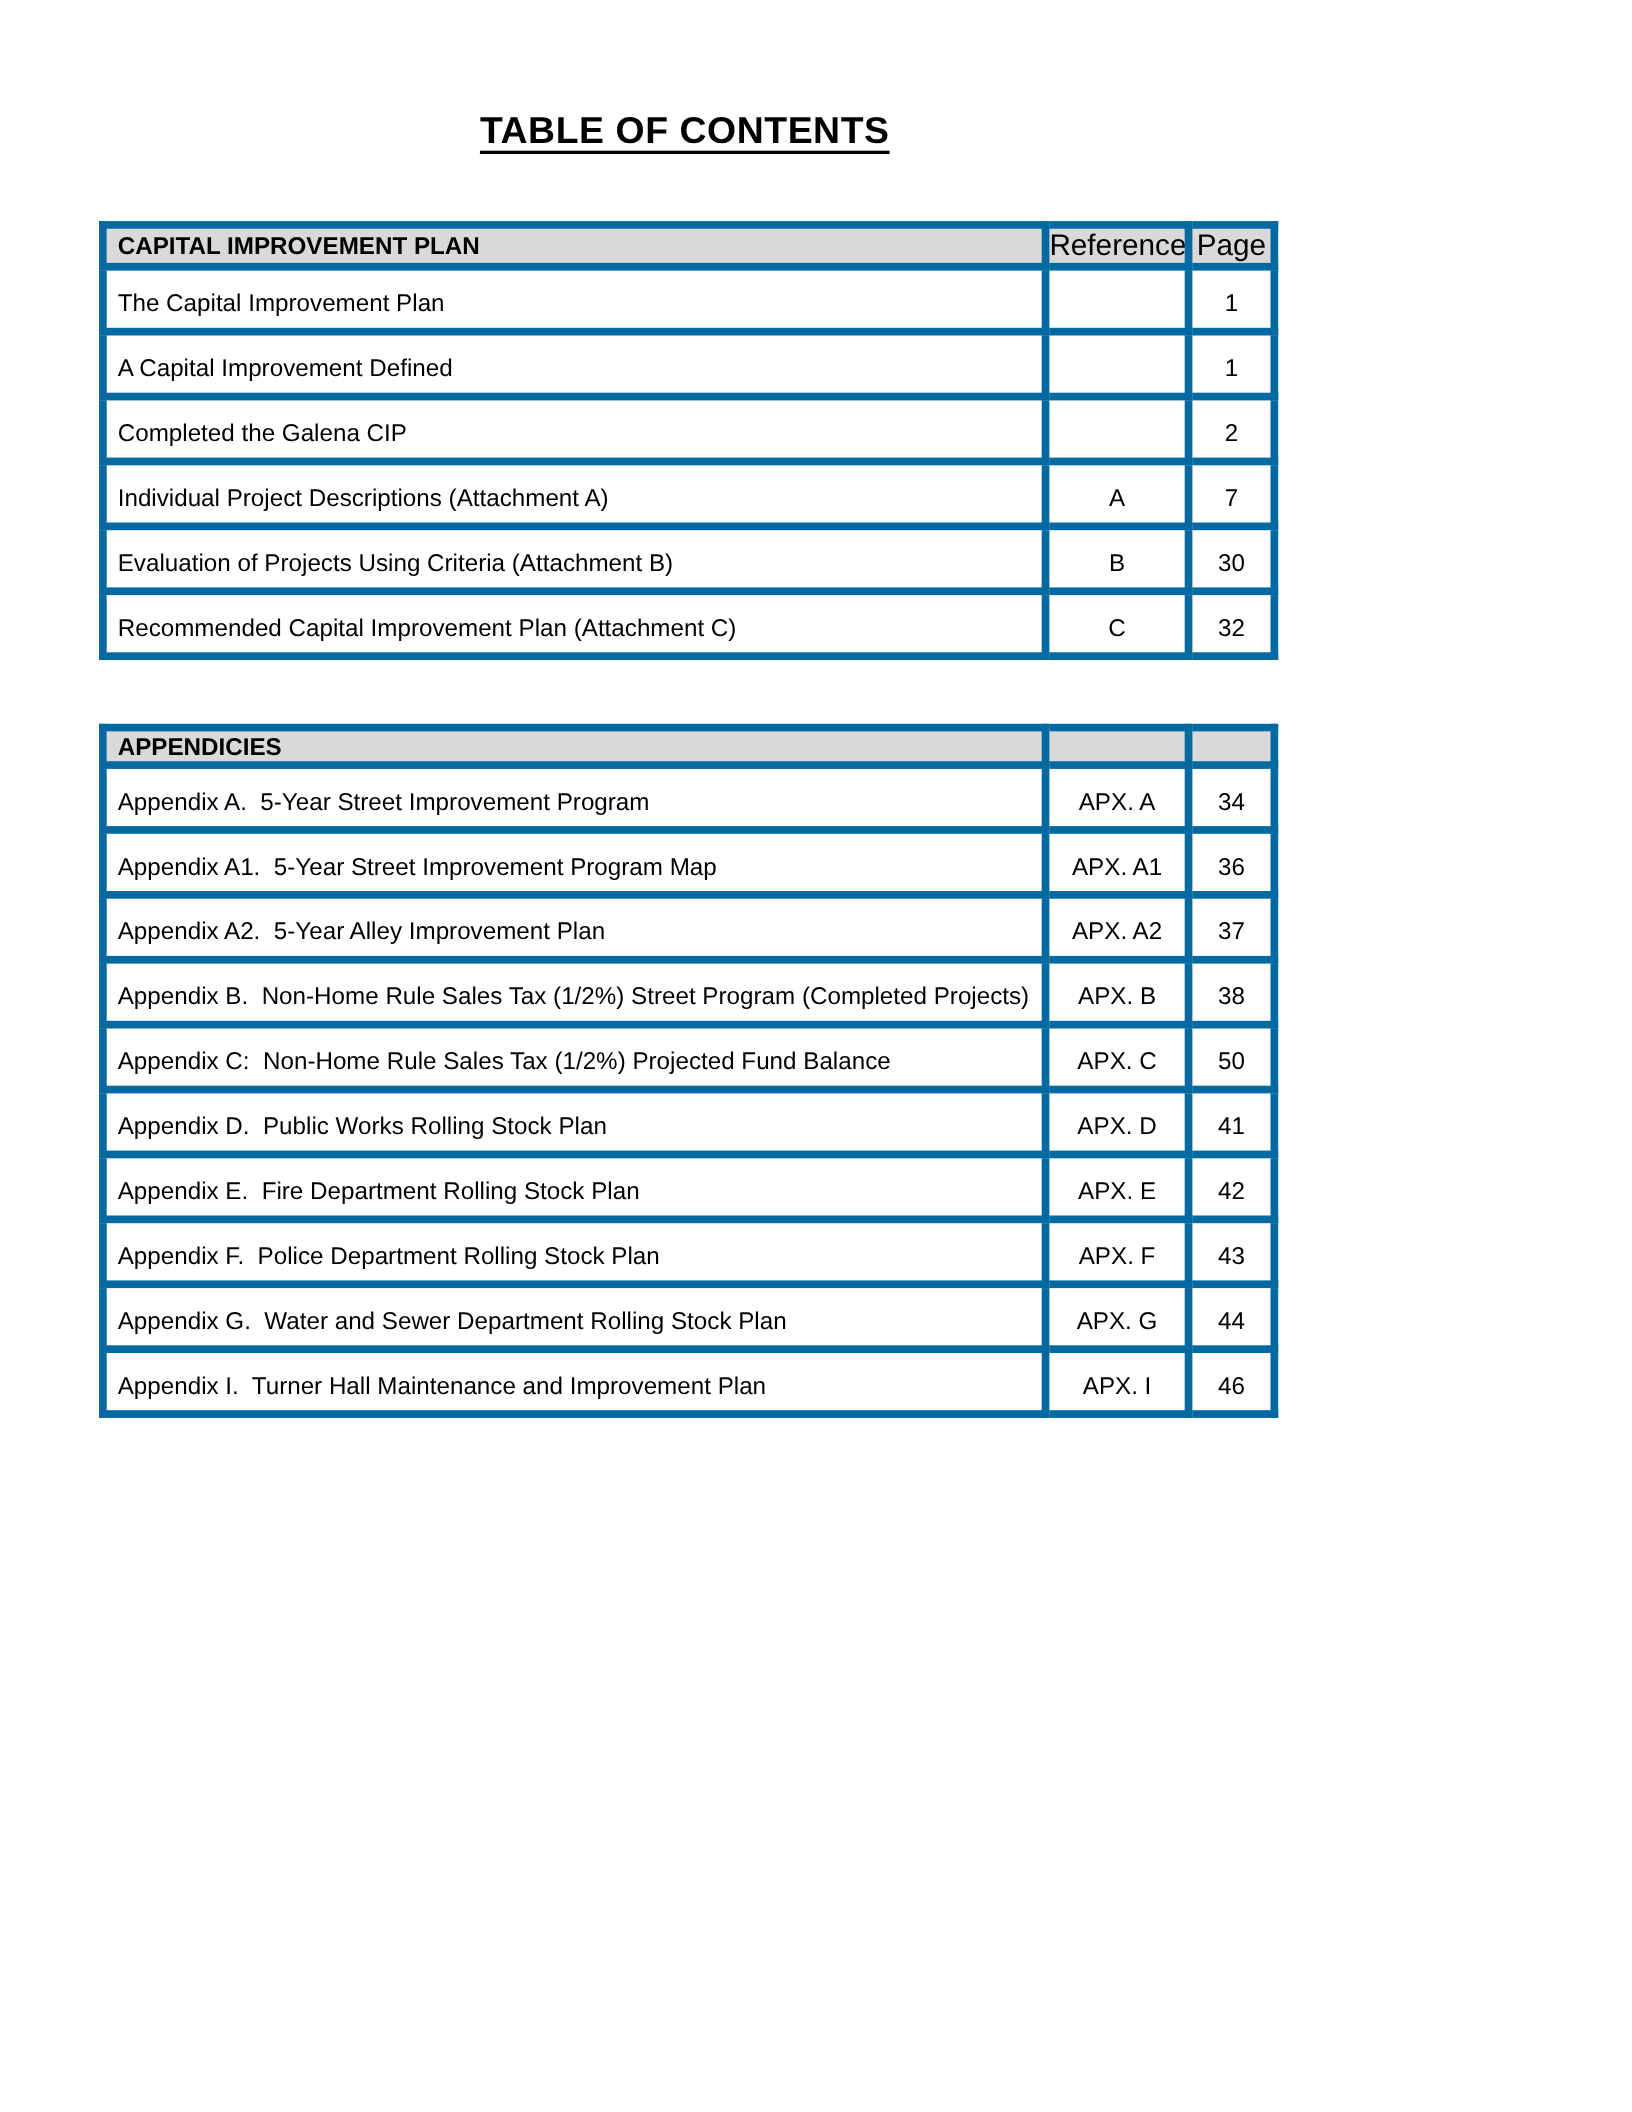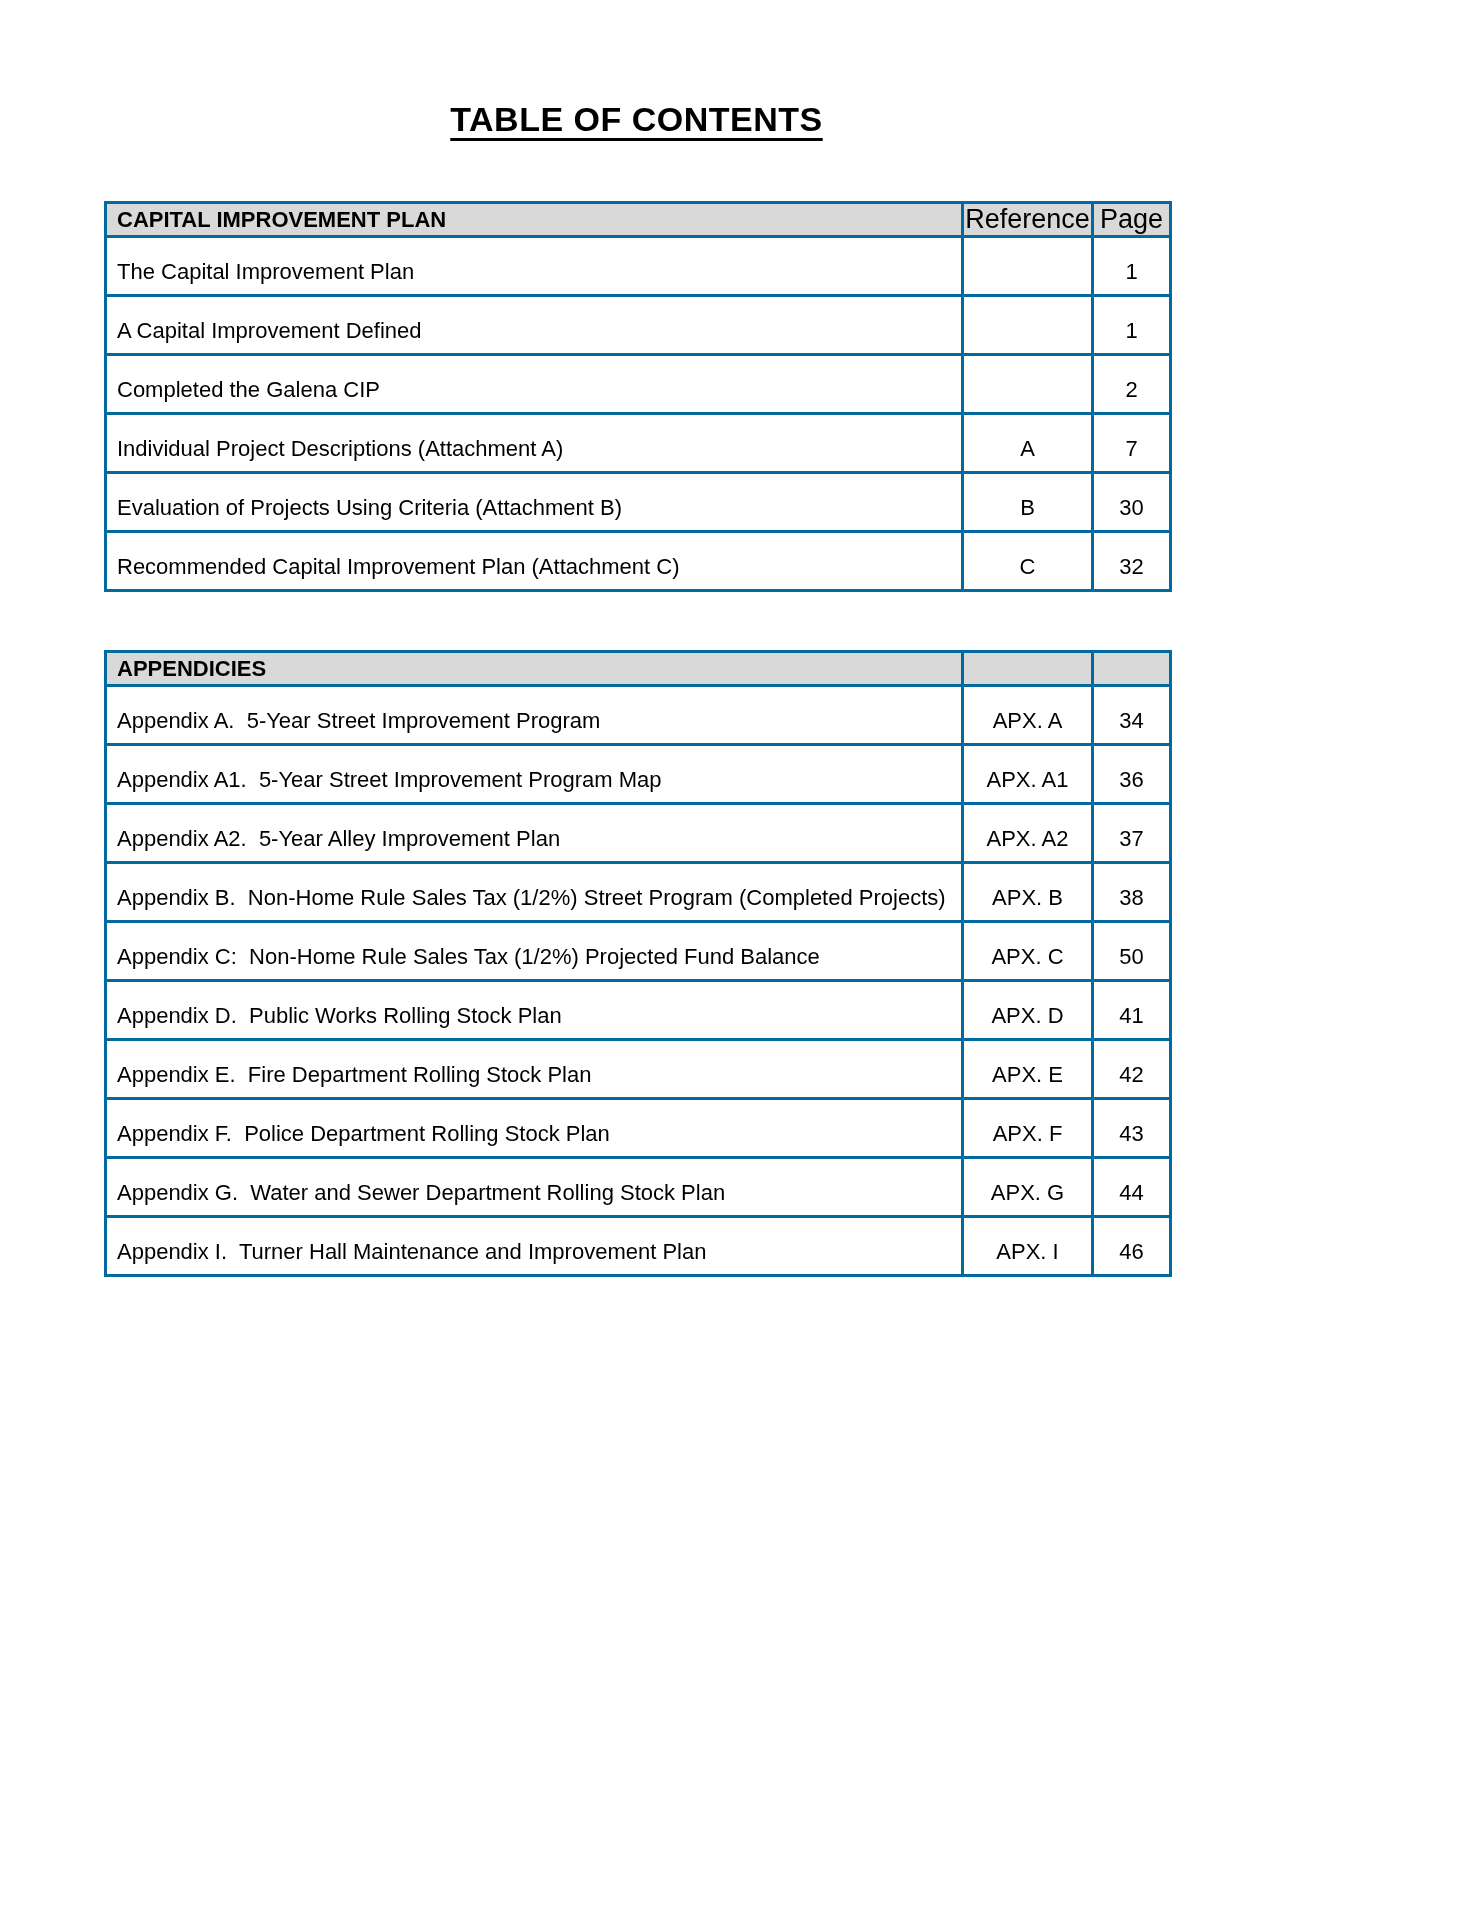--- a/index.html
+++ b/index.html
@@ -14,21 +14,20 @@
     font-family: "Liberation Sans", sans-serif;
     color: #000000;
     position: relative;
   }
 
   .page {
     width: 1484px;
     height: 1920px;
     background: #ffffff;
     overflow: hidden;
-    padding-left: 14px;
   }
 
   .content {
     width: 1065px;
     margin-left: 90px;
     padding-top: 100px;
   }
 
   .doc-title {
     text-align: center;
@@ -47,21 +46,21 @@
     border: 2px solid #000000;
     table-layout: fixed;
   }
 
   col.col-title { width: 857px; }
   col.col-ref   { width: 130px; }
   col.col-page  { width: 78px;  }
 
   table.toc-table th,
   table.toc-table td {
-    border: 3px solid #0369a1;
+    border: 7px solid #0369a1;
     overflow: hidden;
   }
 
   thead th {
     background: #d9d9d9;
     height: 34px;
     font-size: 27px;
     vertical-align: middle;
   }
 

